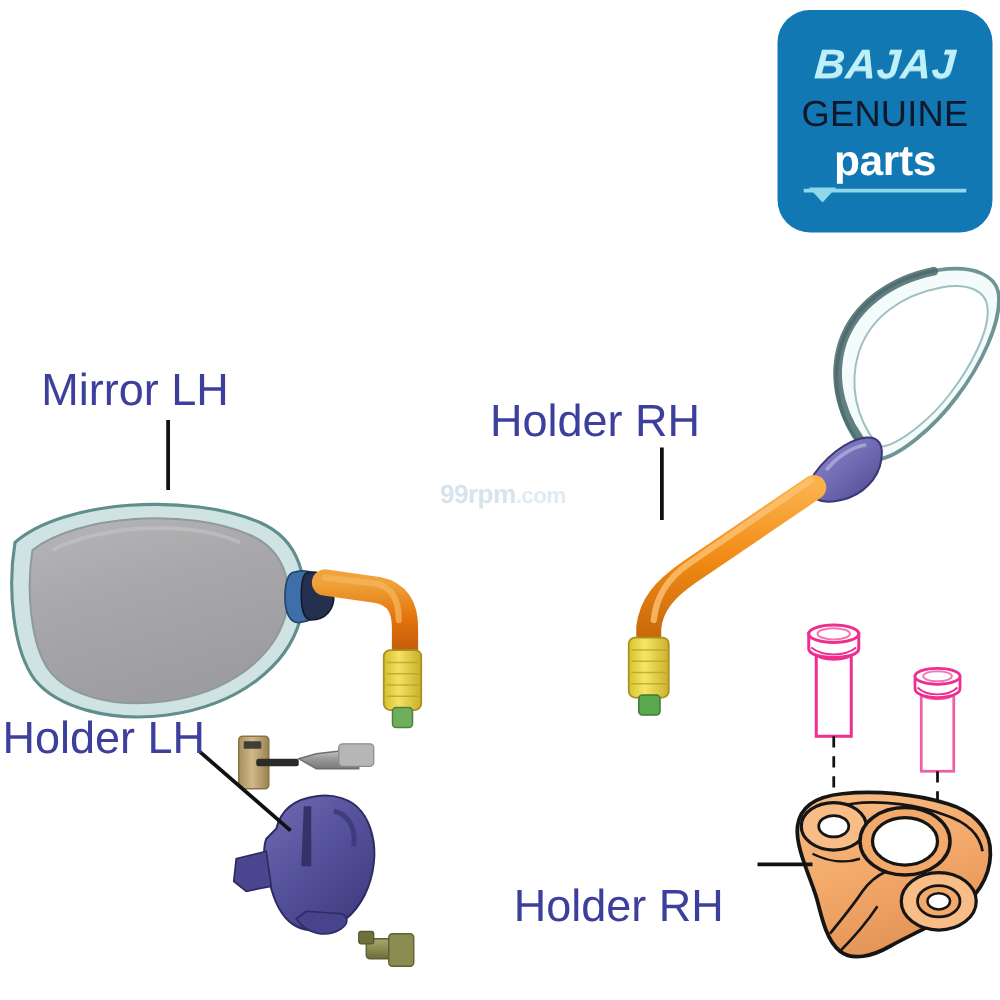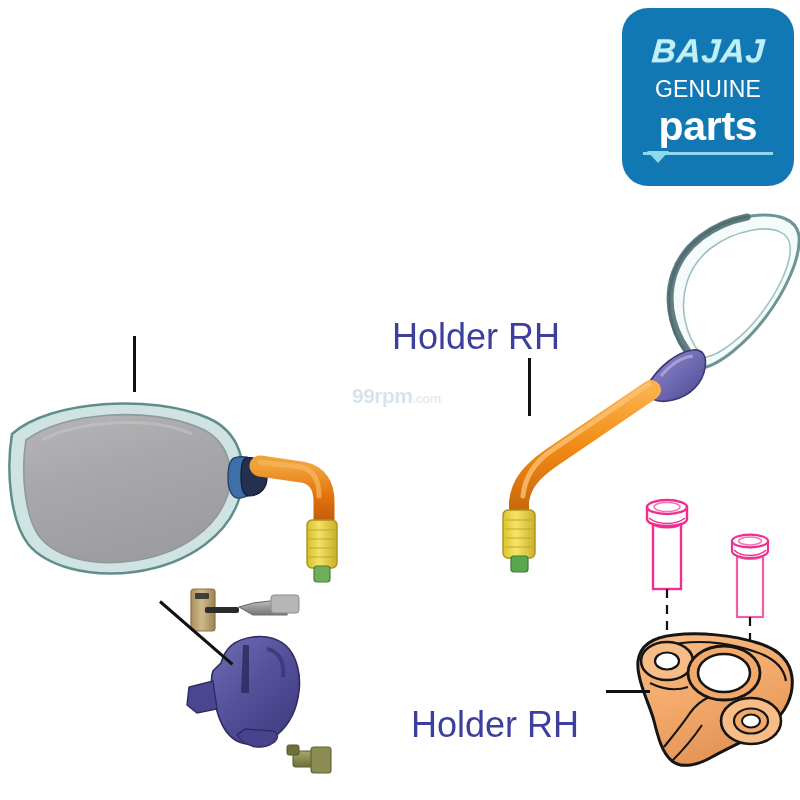--- a/index.html
+++ b/index.html
@@ -41,29 +41,29 @@
     font-family: "Liberation Sans", sans-serif;
     font-weight: bold;
     font-size: 33px;
     letter-spacing: 0.5px;
     line-height: 1;
     font-style: italic;
     transform: skewX(-4deg) scaleX(1.02);
     text-shadow: 0 1px 0 rgba(255,255,255,0.35);
   }
   .brand-genuine {
-    color: #ffffff;
-    font-size: 23px;
+    color: #0f172a;
+    font-size: 29px;
     line-height: 1;
     margin-top: 11px;
     letter-spacing: 0.2px;
   }
   .brand-parts {
     color: #ffffff;
-    font-size: 41px;
+    font-size: 34px;
     font-weight: bold;
     line-height: 1;
     margin-top: 5px;
     letter-spacing: -0.3px;
   }
   .brand-rule {
     position: relative;
     width: 130px;
     height: 3px;
     background: #8fd8ea;
@@ -116,21 +116,21 @@
     top: 384px;
     font-family: "Liberation Sans", sans-serif;
     font-size: 21px;
     font-weight: bold;
     letter-spacing: -0.5px;
     color: #cfe0ea;
     opacity: 0.85;
     user-select: none;
   }
   .watermark .wm-dom {
-    font-size: 13px;
+    font-size: 18px;
     color: #dde8ef;
     font-weight: bold;
   }
 
   
   .part { position: absolute; }
 
   
   #mirror-lh { left: 2px; top: 378px; width: 340px; height: 210px; }
   #mirror-rh { left: 455px; top: 200px; width: 345px; height: 345px; }
@@ -350,23 +350,25 @@
   </div>
 
   <div class="leader leader-v" id="leader-mirror-lh" style="left:133px; top:336px; height:56px;"></div>
 
   <div class="leader leader-v" id="leader-mirror-rh" style="left:528px; top:358px; height:58px;"></div>
 
   <div class="leader-diag" id="leader-holder-lh" style="left:160px; top:600px; width:96px; transform: rotate(41deg);"></div>
 
   <div class="leader leader-h" id="leader-holder-rh" style="left:606px; top:690px; width:44px;"></div>
 
+  <div class="callout" id="label-mirror-lh">Mirror LH</div>
 
   <div class="callout" id="label-mirror-rh">Holder RH</div>
 
+  <div class="callout" id="label-holder-lh">Holder LH</div>
 
   <div class="callout" id="label-holder-rh">Holder RH</div>
 
   <div class="watermark">
     <span>99rpm</span><span class="wm-dom">.com</span>
   </div>
 
   <div class="brand-badge">
     <div class="brand-bajaj">BAJAJ</div>
     <div class="brand-genuine">GENUINE</div>

